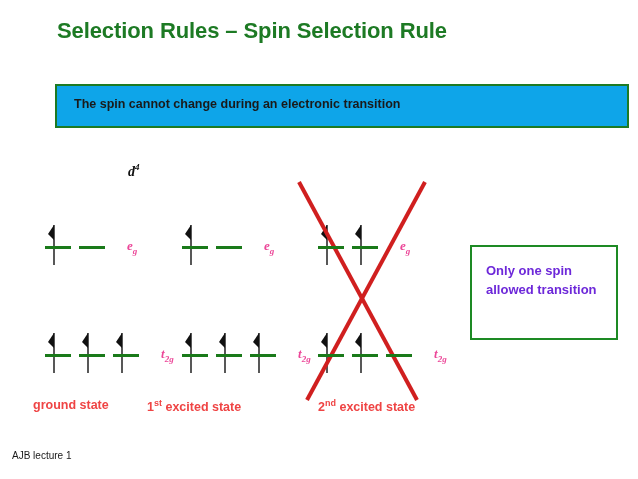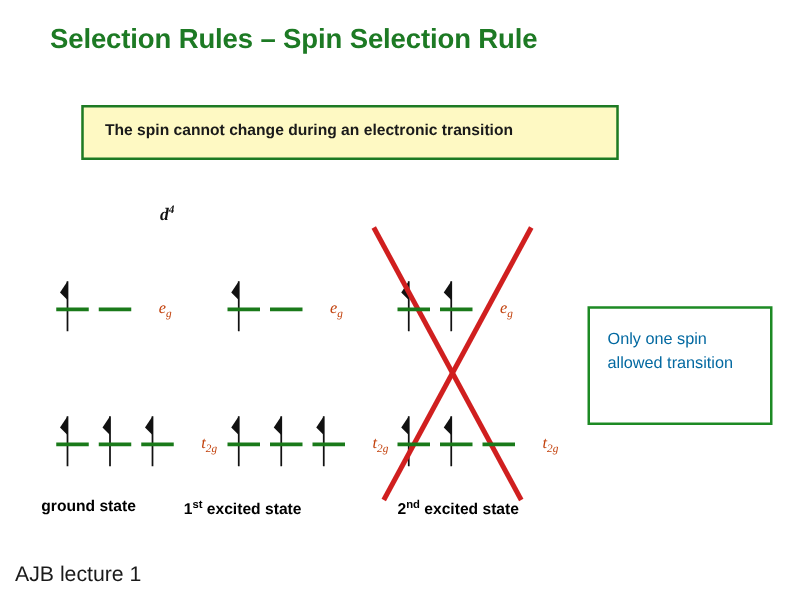--- a/index.html
+++ b/index.html
@@ -12,39 +12,39 @@
     height: 479px;
     position: relative;
     overflow: hidden;
     font-family: "Liberation Sans", sans-serif;
     color: #1a1a1a;
   }
 
   
   #slide-title {
     position: absolute;
-    left: 40px;
+    left: 57px;
     top: 18px;
     font-size: 22px;
     font-weight: bold;
     color: #1d7a24;
     letter-spacing: -0.1px;
     white-space: nowrap;
   }
 
   
   #statement-box {
     position: absolute;
-    left: 65px;
+    left: 55px;
     top: 84px;
-    width: 430px;
+    width: 574px;
     height: 44px;
     border: 2px solid #1d7a24;
     box-sizing: border-box;
-    background: #fef9c3;
+    background: #0ea5e9;
   }
   #statement-text {
     position: absolute;
     left: 17px;
     top: 11px;
     font-size: 12.5px;
     font-weight: bold;
     color: #1a1a1a;
     white-space: nowrap;
   }
@@ -60,22 +60,22 @@
     box-sizing: border-box;
     background: #ffffff;
   }
   #note-text {
     position: absolute;
     left: 14px;
     top: 14px;
     width: 120px;
     font-size: 13px;
     line-height: 19px;
-    color: #0369a1;
-    font-weight: normal;
+    color: #6d28d9;
+    font-weight: bold;
   }
 
   
   #d4-label {
     position: absolute;
     left: 128px;
     top: 162px;
     font-family: "Liberation Serif", serif;
     font-style: italic;
     font-weight: bold;
@@ -119,46 +119,46 @@
     top: 14px;
     width: 26px;
     height: 3px;
     background: #1a7a1a;
   }
   .level-label {
     position: absolute;
     top: 6px;
     font-family: "Liberation Serif", serif;
     font-style: italic;
-    font-weight: normal;
+    font-weight: bold;
     font-size: 13px;
-    color: #c2410c;
+    color: #ec4899;
     white-space: nowrap;
   }
   .level-label sub {
     font-size: 9px;
     font-style: italic;
   }
 
   .state-caption {
     position: absolute;
     top: 398px;
     font-size: 12.5px;
     font-weight: bold;
-    color: #000000;
+    color: #ef4444;
     white-space: nowrap;
   }
   .state-caption sup { font-size: 9px; }
 
   
   #footer-text {
     position: absolute;
     left: 12px;
     top: 450px;
-    font-size: 17px;
+    font-size: 10px;
     color: #1a1a1a;
   }
 </style>
 </head>
 <body>
 
 <div id="slide-title">Selection Rules – Spin Selection Rule</div>
 
 <div id="statement-box">
   <div id="statement-text">The spin cannot change during an electronic transition</div>

